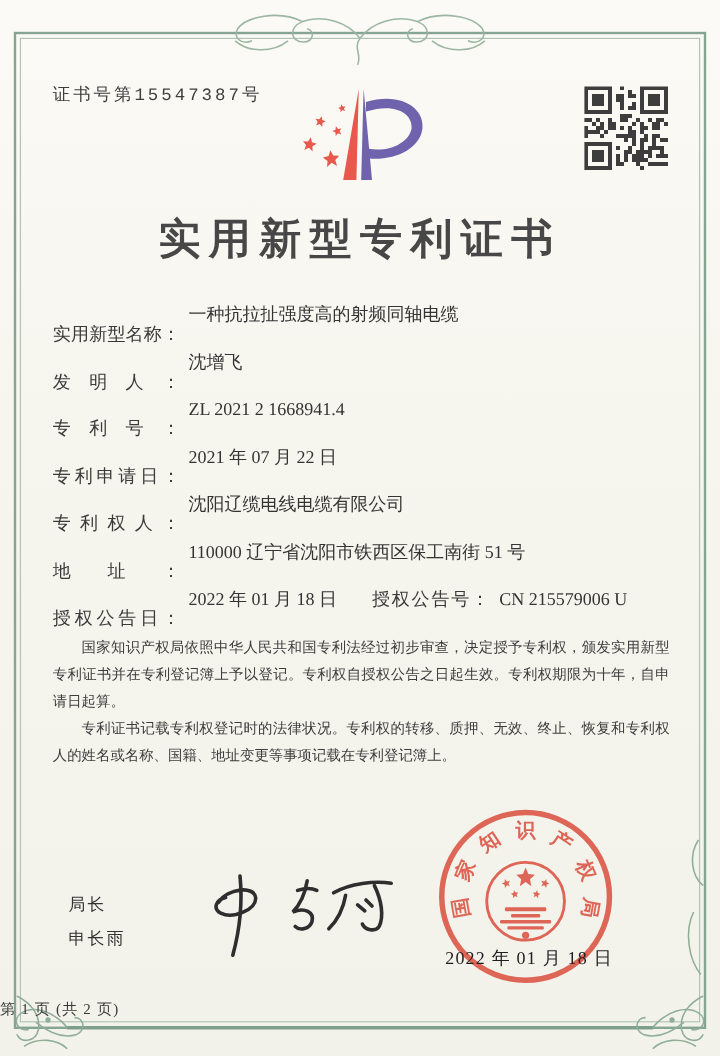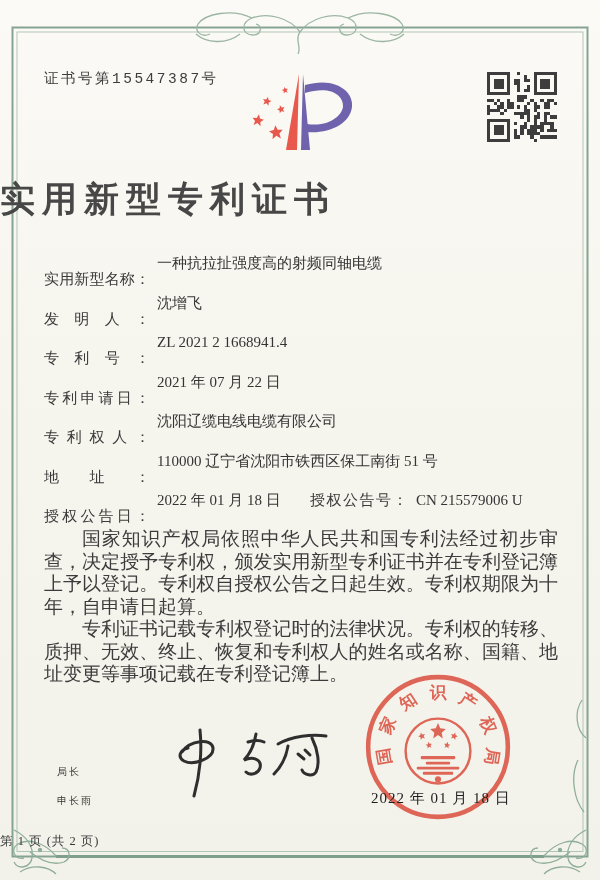--- a/index.html
+++ b/index.html
@@ -6,36 +6,36 @@
   body{width:600px;height:880px;overflow:hidden;
        font-family:"Liberation Serif","DejaVu Serif",serif;}
   .page{position:relative;width:600px;height:880px;
         background:linear-gradient(180deg,#fbfaf6 0%,#f6f5ee 40%,#f3f2ea 100%);
         color:#333;overflow:hidden;}
   .abs{position:absolute;}
   svg{display:block;}
   
   .cert-no{left:44px;top:69px;font-size:14.5px;letter-spacing:2.5px;color:#3d3d3d;font-family:Liberation Mono, monospace;}
   
-  .title{left:0;top:176px;width:100%;font-size:35px;
+  .title{left:0;top:176px;width:100%;text-align:center;font-size:35px;
          letter-spacing:7px;font-weight:600;color:#474747;}
   
   .fields{left:44px;top:251px;width:514px;font-size:15px;color:#343434;}
   .row{height:24px;line-height:24px;margin-bottom:15.5px;white-space:nowrap;}
   .lbl{display:inline-block;width:106px;text-align:justify;text-align-last:justify;
        color:#3a3a3a;vertical-align:top;margin-top:16px;}
   .val{margin-left:7px;}
   .pair1{display:inline-block;width:266px;}
   .lbl2{letter-spacing:1.5px;color:#3a3a3a;}
   
-  .paras{left:44px;top:528px;width:514px;font-size:19px;line-height:22.5px;
+  .paras{left:44px;top:528px;width:514px;font-size:12px;line-height:22.5px;
          text-align:justify;color:#3c3c3c;}
   .paras p{margin:0;text-indent:2em;}
   
-  .signer{left:57px;top:757px;font-size:10px;color:#333;letter-spacing:2px;}
+  .signer{left:57px;top:740px;font-size:14px;color:#333;letter-spacing:2px;}
   .signer div{line-height:29px;}
   
   .seal{left:357px;top:666px;opacity:.9;}
   .seal text{font-size:16.5px;font-weight:bold;fill:#dc5748;
              font-family:"Liberation Serif",serif;}
   .seal-date{left:371px;top:789px;font-size:15px;color:#1e1e1e;letter-spacing:1px;z-index:5;}
   
   .footer{left:0;top:833px;width:100%;text-align:left;font-size:12.5px;
           letter-spacing:1px;color:#3a3a3a;}
   .qr{left:487px;top:72px;}

